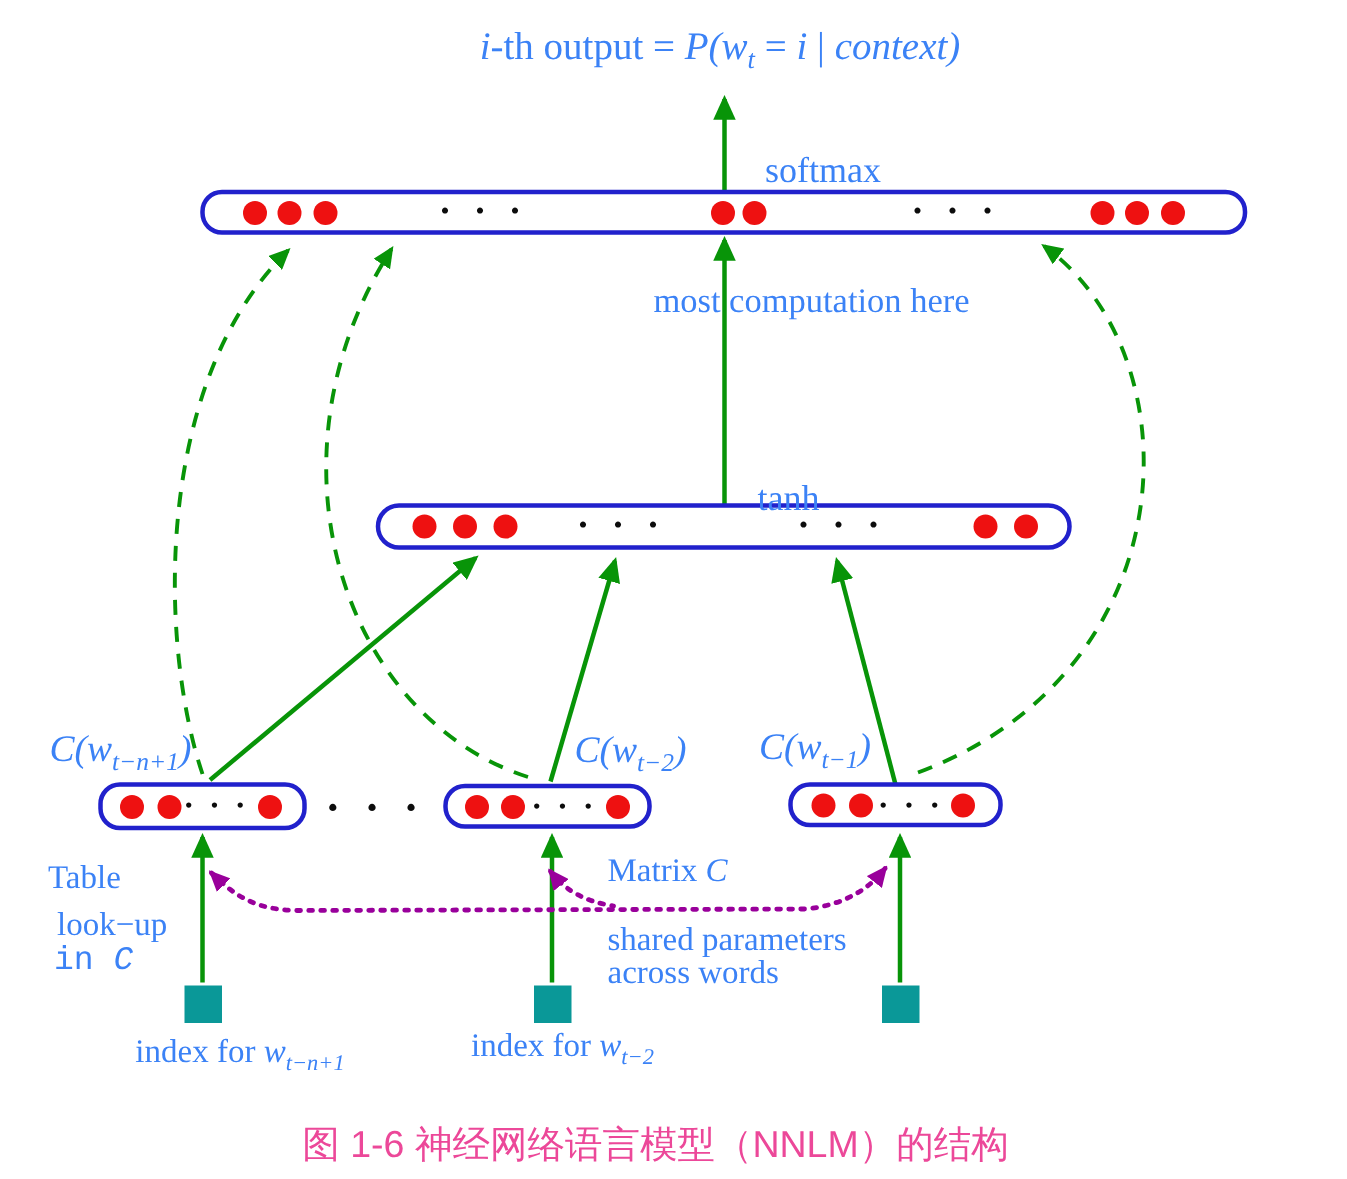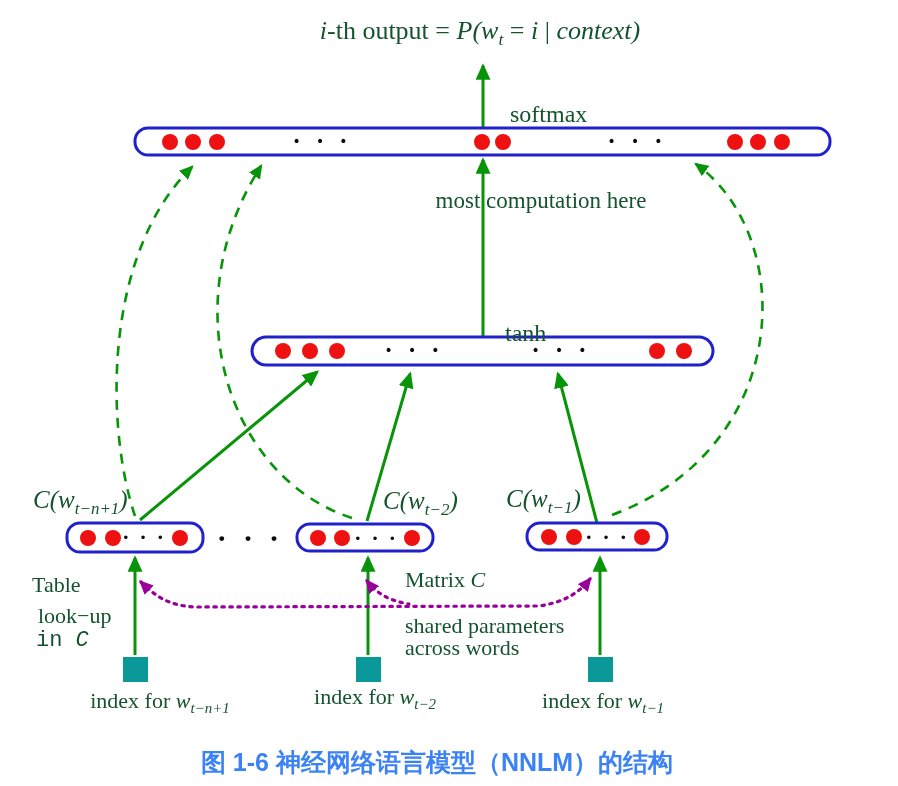--- a/index.html
+++ b/index.html
@@ -1,24 +1,24 @@
 <!DOCTYPE html>
 <html><head>
 <meta charset="utf-8">
 <style>
   html,body{margin:0;padding:0;background:#ffffff;}
   #stage{position:relative;width:898px;height:786px;background:#ffffff;overflow:hidden;
          font-family:"Liberation Serif","DejaVu Serif",serif;color:#111;}
   #diagram-svg{position:absolute;left:0;top:0;}
-  .lbl{position:absolute;white-space:nowrap;color:#14532d;}
+  .lbl{position:absolute;white-space:nowrap;color:#3b82f6;}
   .ctr{text-align:center;}
   .it{font-style:italic;}
   sub{font-size:68%;font-style:italic;line-height:0;}
   .dots{position:absolute;color:#0c0c0c;font-weight:bold;text-align:center;font-family:"DejaVu Serif",serif;}
-  .caption{font-family:"Liberation Sans","DejaVu Sans",sans-serif;color:#3b82f6;font-weight:bold;}
+  .caption{font-family:"Liberation Sans","DejaVu Sans",sans-serif;color:#ec4899;}
 </style>
 </head>
 <body>
 
 <div id="stage">
 
   <svg id="diagram-svg" width="898" height="786" viewBox="0 0 898 786">
     <defs>
       <marker id="mg" markerUnits="strokeWidth" markerWidth="5.5" markerHeight="5" viewBox="0 0 5.5 5" refX="4.6" refY="2.5" orient="auto-start-reverse">
         <path d="M0,0 L5.5,2.5 L0,5 z" fill="#089408"></path>
@@ -114,17 +114,16 @@
   <div class="lbl" style="left:32px;top:572px;font-size:22px;">Table</div>
   <div class="lbl" style="left:38px;top:603px;font-size:22px;">look−up</div>
   <div class="lbl" style="left:36px;top:628px;font-size:22px;font-family:Liberation Mono, monospace;"><span>in </span><span class="it">C</span></div>
 
   <div class="lbl" style="left:405px;top:567px;font-size:22px;"><span>Matrix </span><span class="it">C</span></div>
   <div class="lbl" style="left:405px;top:635px;font-size:22px;">across words</div>
   <div class="lbl" style="left:405px;top:613px;font-size:22px;">shared parameters</div>
 
   <div class="lbl ctr" style="left:65px;top:688px;width:190px;font-size:22px;"><span>index for </span><span class="it">w</span><sub>t−n+1</sub></div>
   <div class="lbl ctr" style="left:280px;top:684px;width:190px;font-size:22px;"><span>index for </span><span class="it">w</span><sub>t−2</sub></div>
-  <div class="lbl ctr" style="left:508px;top:688px;width:190px;font-size:22px;"><span>index for </span><span class="it">w</span><sub>t−1</sub></div>
 
   <div class="lbl ctr caption" style="left:87px;top:746px;width:700px;font-size:25px;">图 1-6 神经网络语言模型（NNLM）的结构</div>
 
 </div>
 
 </body></html>

